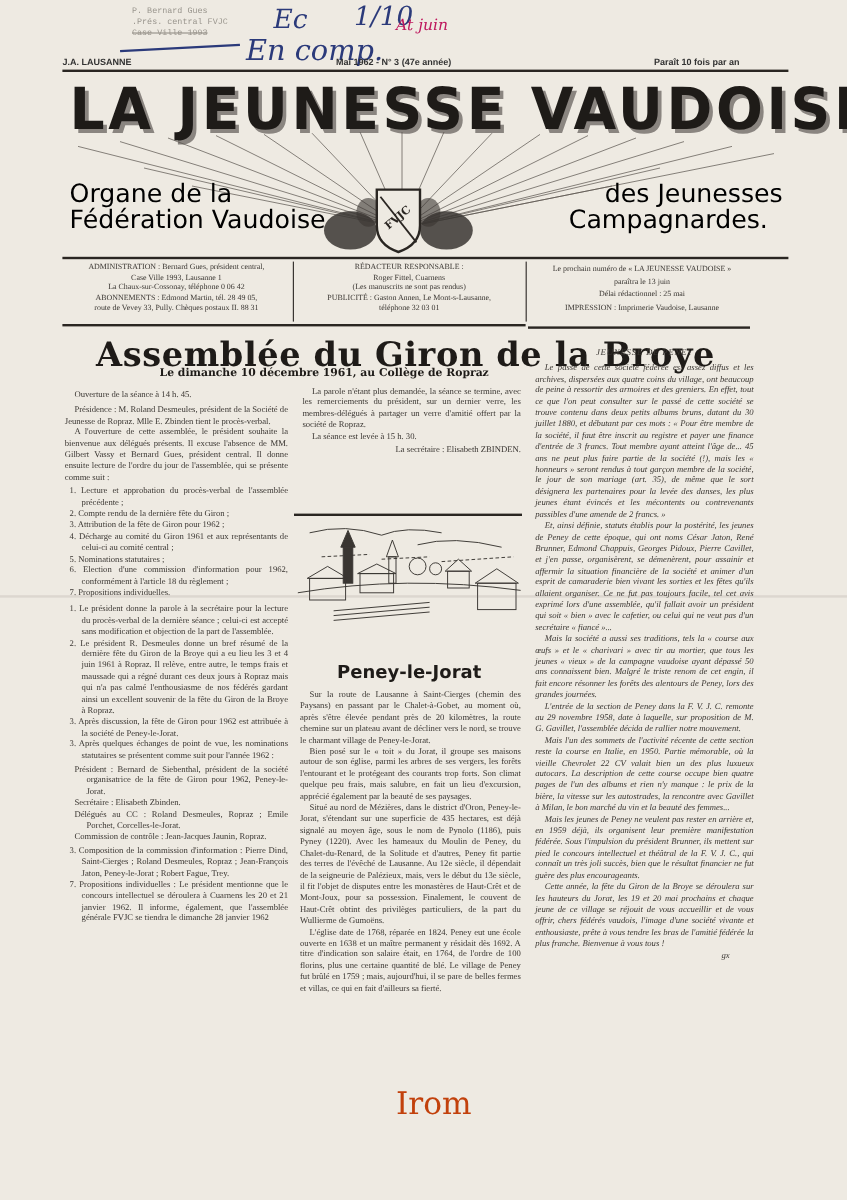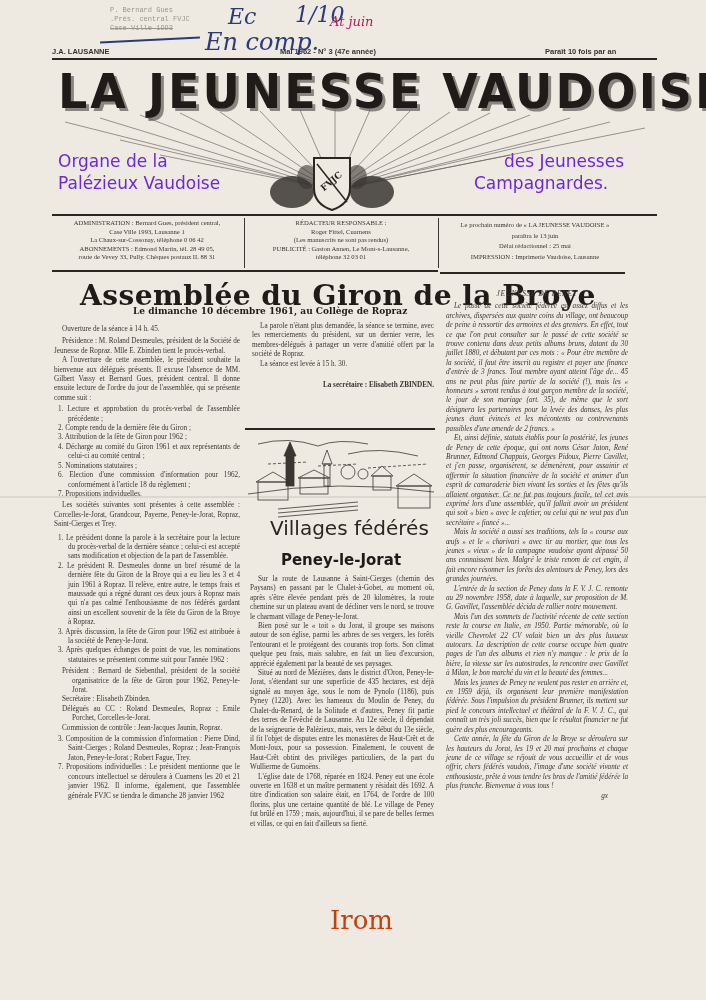--- a/index.html
+++ b/index.html
@@ -3,21 +3,21 @@
 <meta charset="utf-8">
 <style>
   html,body{margin:0;padding:0;}
   body{width:706px;height:1000px;background:#eeeae2;position:relative;overflow:hidden;font-family:"Liberation Serif",serif;color:#2a2622;}
   .abs{position:absolute;}
   .hand{font-family:"DejaVu Serif",serif;color:#2b3a7a;font-style:italic;}
   .stamp{font-family:"Liberation Mono",monospace;font-size:7px;color:#9a968e;line-height:9px;}
   .topline{font-family:"Liberation Sans",sans-serif;font-size:7.5px;font-weight:bold;color:#333;}
   .rule{background:#2a2622;}
   .mast{font-family:"DejaVu Sans",sans-serif;font-weight:bold;font-size:46px;letter-spacing:3px;color:#1e1b18;text-shadow:3px 3px 0 #8a8580;transform:scaleY(1.05);}
-  .sub{font-family:"DejaVu Sans",sans-serif;font-size:17px;color:#6d28d9;line-height:22px;}
+  .sub{font-family:"DejaVu Sans",sans-serif;font-size:21px;color:#000000;line-height:22px;}
   .info{font-size:6.6px;line-height:8.6px;text-align:center;color:#3a3632;}
   .vline{background:#3a3632;width:1px;}
   .h1{font-family:"DejaVu Serif",serif;font-weight:bold;font-size:28px;color:#1e1b18;letter-spacing:0.5px;}
   .h1sub{font-family:"DejaVu Serif",serif;font-weight:bold;font-size:9px;color:#1e1b18;}
   .col{font-size:7.2px;line-height:9.4px;text-align:justify;color:#3a3632;}
   .col p{margin:0 0 0 0;text-indent:8px;}
   .col .np{text-indent:0;}
   .list{margin:2px 0;padding:0;list-style:none;}
   .list li{padding-left:14px;text-indent:-10px;margin:0;}
   .col .hang{padding-left:18px;text-indent:-10px;}
@@ -66,21 +66,21 @@
       <line x1="275" y1="80" x2="585" y2="18"></line>
     <line x1="275" y1="80" x2="60" y2="30"></line>
       <line x1="275" y1="80" x2="490" y2="30"></line>
     <line x1="275" y1="80" x2="100" y2="45"></line>
       <line x1="275" y1="80" x2="450" y2="45"></line>
   </g>
 </svg>
 
 <div class="abs sub" style="left:58px;top:150px;">
   <div>Organe de la</div>
-  <div>Palézieux Vaudoise</div>
+  <div>Fédération Vaudoise</div>
 </div>
 <div class="abs sub" style="left:474px;top:150px;">
   <div style="padding-left:30px;">des Jeunesses</div>
   <div>Campagnardes.</div>
 </div>
 
 <div class="abs" style="left:262px;top:152px;width:140px;height:60px;">
   <svg width="140" height="60">
     <g fill="#3a3632">
       <ellipse cx="30" cy="40" rx="22" ry="16" opacity="0.85"></ellipse>
@@ -129,41 +129,40 @@
   <p>A l'ouverture de cette assemblée, le président souhaite la bienvenue aux délégués présents. Il excuse l'absence de MM. Gilbert Vassy et Bernard Gues, président central. Il donne ensuite lecture de l'ordre du jour de l'assemblée, qui se présente comme suit :</p>
   <ul class="list">
     <li>1. Lecture et approbation du procès-verbal de l'assemblée précédente ;</li>
     <li>2. Compte rendu de la dernière fête du Giron ;</li>
     <li>3. Attribution de la fête de Giron pour 1962 ;</li>
     <li>4. Décharge au comité du Giron 1961 et aux représentants de celui-ci au comité central ;</li>
     <li>5. Nominations statutaires ;</li>
     <li>6. Election d'une commission d'information pour 1962, conformément à l'article 18 du règlement ;</li>
     <li>7. Propositions individuelles.</li>
   </ul>
-  <p>Les sociétés suivantes sont présentes à cette assemblée : Corcelles-le-Jorat, Grandcour, Payerne, Peney-le-Jorat, Ropraz, Saint-Cierges et Trey.</p>
   <ul class="list" style="margin-top:4px;">
     <li>1. Le président donne la parole à la secrétaire pour la lecture du procès-verbal de la dernière séance ; celui-ci est accepté sans modification et objection de la part de l'assemblée.</li>
     <li>2. Le président R. Desmeules donne un bref résumé de la dernière fête du Giron de la Broye qui a eu lieu les 3 et 4 juin 1961 à Ropraz. Il relève, entre autre, le temps frais et maussade qui a régné durant ces deux jours à Ropraz mais qui n'a pas calmé l'enthousiasme de nos fédérés gardant ainsi un excellent souvenir de la fête du Giron de la Broye à Ropraz.</li>
     <li>3. Après discussion, la fête de Giron pour 1962 est attribuée à la société de Peney-le-Jorat.</li>
     <li>3. Après quelques échanges de point de vue, les nominations statutaires se présentent comme suit pour l'année 1962 :</li>
   </ul>
   <div class="hang">Président : Bernard de Siebenthal, président de la société organisatrice de la fête de Giron pour 1962, Peney-le-Jorat.</div>
   <div class="hang">Secrétaire : Elisabeth Zbinden.</div>
   <div class="hang">Délégués au CC : Roland Desmeules, Ropraz ; Emile Porchet, Corcelles-le-Jorat.</div>
   <div class="hang">Commission de contrôle : Jean-Jacques Jaunin, Ropraz.</div>
   <ul class="list">
     <li>3. Composition de la commission d'information : Pierre Dind, Saint-Cierges ; Roland Desmeules, Ropraz ; Jean-François Jaton, Peney-le-Jorat ; Robert Fague, Trey.</li>
     <li>7. Propositions individuelles : Le président mentionne que le concours intellectuel se déroulera à Cuarnens les 20 et 21 janvier 1962. Il informe, également, que l'assemblée générale FVJC se tiendra le dimanche 28 janvier 1962</li>
   </ul>
 </div>
 
 <div class="abs col" style="left:252px;top:322px;width:182px;">
   <p>La parole n'étant plus demandée, la séance se termine, avec les remerciements du président, sur un dernier verre, les membres-délégués à partager un verre d'amitié offert par la société de Ropraz.</p>
   <p>La séance est levée à 15 h. 30.</p>
-  <p style="text-align:right;margin-top:12px;font-weight:bold;">La secrétaire : Elisabeth ZBINDEN.</p>
+  <p style="text-align:right;margin-top:2px;">La secrétaire : Elisabeth ZBINDEN.</p>
 </div>
 <div class="abs rule" style="left:245px;top:428px;width:190px;height:1.5px;"></div>
 
 <div class="abs" style="left:248px;top:434px;width:186px;height:110px;">
   <svg width="186" height="88">
     <g stroke="#3a3632" stroke-width="0.8" fill="none">
       <path d="M10 10 Q40 2 70 12 Q90 4 120 10"></path>
       <path d="M100 20 Q130 12 170 22"></path>
       <path d="M20 30 L60 28 M70 32 L110 30 M120 34 L180 30" stroke-dasharray="3,2"></path>
       <path d="M0 60 Q90 45 186 58"></path>
@@ -177,21 +176,20 @@
         <polygon points="50,44 66,36 82,44"></polygon>
       <rect x="125" y="42" width="18" height="14"></rect>
         <polygon points="123,42 134,32 145,42"></polygon>
       <rect x="150" y="52" width="32" height="22"></rect>
         <polygon points="148,52 166,40 184,52"></polygon>
       <path d="M30 75 L110 68 M30 79 L110 72 M30 83 L110 76"></path>
       <circle cx="100" cy="38" r="7"></circle>
         <circle cx="115" cy="40" r="5"></circle>
     </g>
   </svg>
-  <div class="villages" style="position:absolute;left:22px;top:82px;">Villages fédérés</div>
 </div>
 
 <div class="abs peney" style="left:248px;top:551px;width:186px;">Peney-le-Jorat</div>
 <div class="abs col" style="left:250px;top:575px;width:184px;">
   <p>Sur la route de Lausanne à Saint-Cierges (chemin des Paysans) en passant par le Chalet-à-Gobet, au moment où, après s'être élevée pendant près de 20 kilomètres, la route chemine sur un plateau avant de décliner vers le nord, se trouve le charmant village de Peney-le-Jorat.</p>
   <p>Bien posé sur le « toit » du Jorat, il groupe ses maisons autour de son église, parmi les arbres de ses vergers, les forêts l'entourant et le protégeant des courants trop forts. Son climat quelque peu frais, mais salubre, en fait un lieu d'excursion, apprécié également par la beauté de ses paysages.</p>
   <p>Situé au nord de Mézières, dans le district d'Oron, Peney-le-Jorat, s'étendant sur une superficie de 435 hectares, est déjà signalé au moyen âge, sous le nom de Pynolo (1186), puis Pyney (1220). Avec les hameaux du Moulin de Peney, du Chalet-du-Renard, de la Solitude et d'autres, Peney fit partie des terres de l'évêché de Lausanne. Au 12e siècle, il dépendait de la seigneurie de Palézieux, mais, vers le début du 13e siècle, il fit l'objet de disputes entre les monastères de Haut-Crêt et de Mont-Joux, pour sa possession. Finalement, le couvent de Haut-Crêt obtint des privilèges particuliers, de la part du Wullierme de Gumoëns.</p>
   <p>L'église date de 1768, réparée en 1824. Peney eut une école ouverte en 1638 et un maître permanent y résidait dès 1692. A titre d'indication son salaire était, en 1764, de l'ordre de 100 florins, plus une certaine quantité de blé. Le village de Peney fut brûlé en 1759 ; mais, aujourd'hui, il se pare de belles fermes et villas, ce qui en fait d'ailleurs sa fierté.</p>
 </div>
 <div class="abs hand" style="left:330px;top:905px;font-size:26px;color:#c2410c;font-style:normal;">Irom</div>

